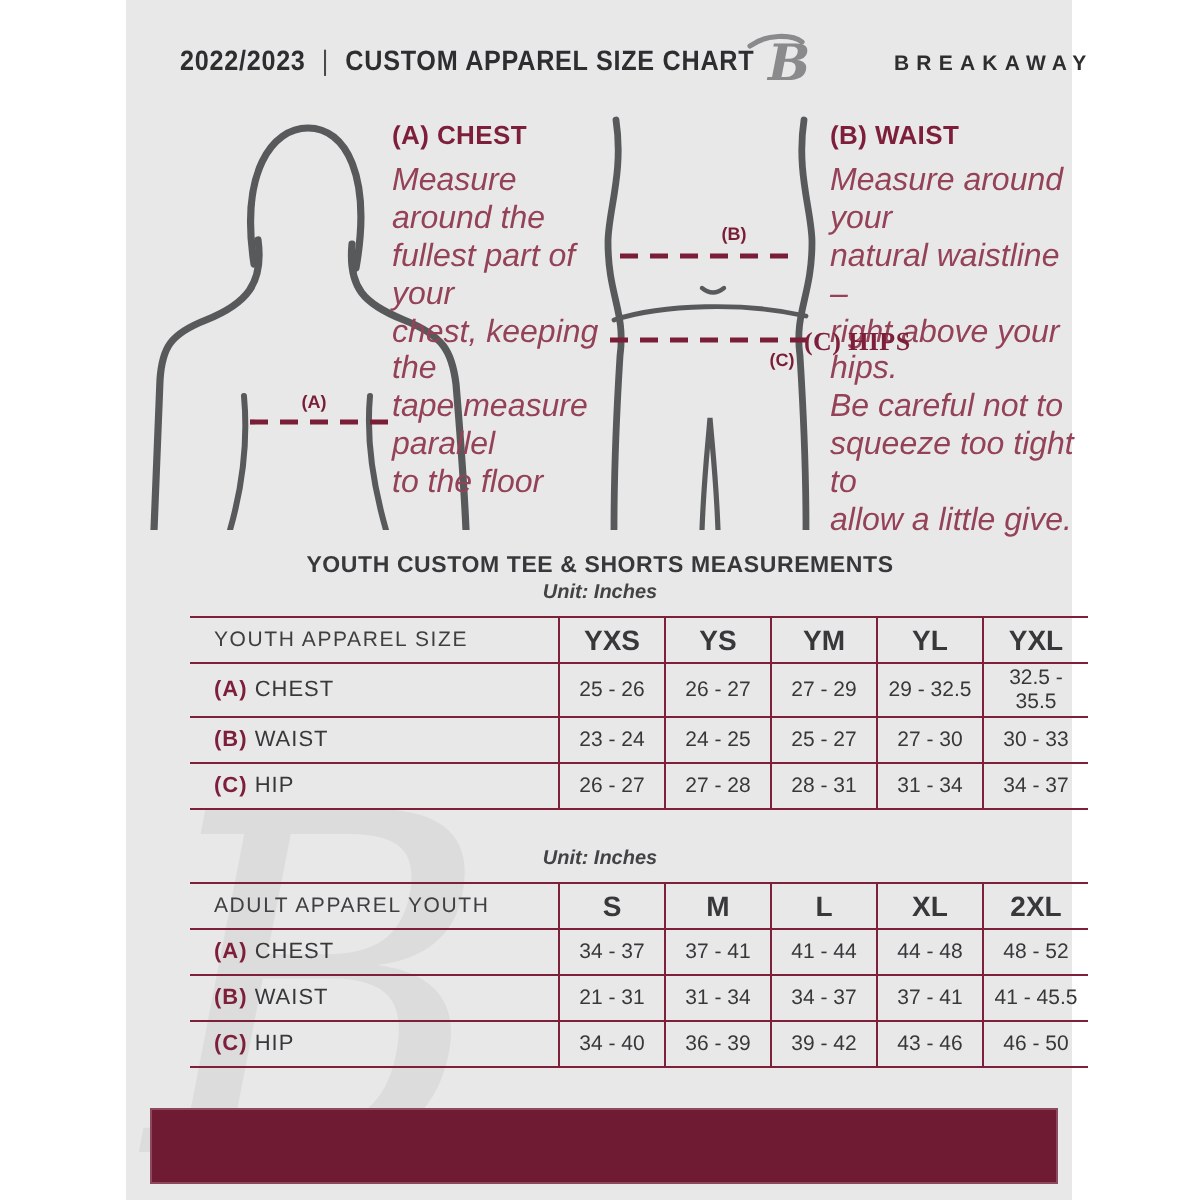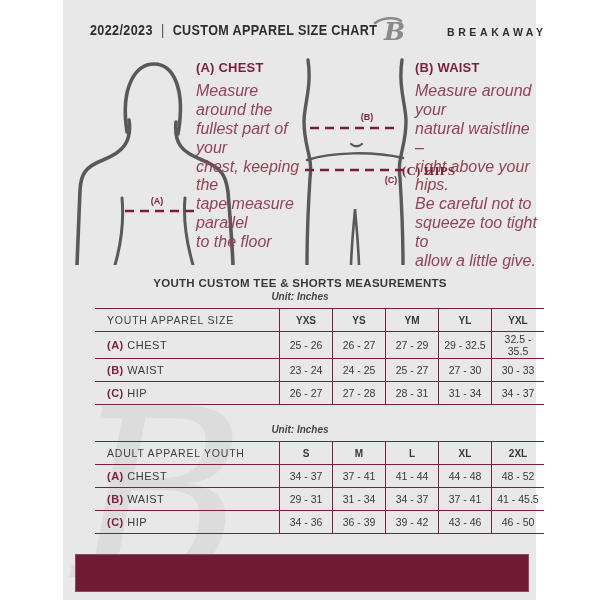--- a/index.html
+++ b/index.html
@@ -44,21 +44,21 @@
   .youth-unit{top:291px;}
   .adult-unit{top:424px;}
   table.size-table{position:absolute;z-index:1;left:32px;width:410px;border-collapse:collapse;table-layout:fixed;}
   .youth-table{top:308px;}
   .adult-table{top:441px;}
   .size-table th,.size-table td{border-top:1.5px solid #7d2039;border-bottom:1.5px solid #7d2039;
     height:20px;padding:1px 2px;color:#38383b;}
   .size-table th.label-col,.size-table td.label-col{width:170px;text-align:left;padding-left:12px;}
   .size-table th.size-col,.size-table td.size-col{width:48px;text-align:center;border-left:1.5px solid #7d2039;}
   .size-table th.label-col{font-weight:400;font-size:10.5px;letter-spacing:.8px;color:#3f3f42;}
-  .size-table th.size-col{font-weight:800;font-size:10px;}
+  .size-table th.size-col{font-weight:800;font-size:14px;}
   .size-table td.label-col{font-size:11px;letter-spacing:.5px;}
   .size-table td.size-col{font-size:10.5px;text-align:center;}
   .row-key{color:#7d1f3a;font-weight:800;}
 
   
   .footer-bar{left:12px;top:554px;width:454px;height:38px;background:#6f1b33;
     border:1px solid #8d4a5e;box-sizing:border-box;}
 </style>
 </head>
 <body>
@@ -186,29 +186,29 @@
           <tr>
             <td class="label-col"><span class="row-key">(A)</span> CHEST</td>
             <td class="size-col">34 - 37</td>
             <td class="size-col">37 - 41</td>
             <td class="size-col">41 - 44</td>
             <td class="size-col">44 - 48</td>
             <td class="size-col">48 - 52</td>
           </tr>
           <tr>
             <td class="label-col"><span class="row-key">(B)</span> WAIST</td>
-            <td class="size-col">29 - 31</td>
+            <td class="size-col">21 - 31</td>
             <td class="size-col">31 - 34</td>
             <td class="size-col">34 - 37</td>
             <td class="size-col">37 - 41</td>
             <td class="size-col">41 - 45.5</td>
           </tr>
           <tr>
             <td class="label-col"><span class="row-key">(C)</span> HIP</td>
-            <td class="size-col">34 - 36</td>
+            <td class="size-col">34 - 40</td>
             <td class="size-col">36 - 39</td>
             <td class="size-col">39 - 42</td>
             <td class="size-col">43 - 46</td>
             <td class="size-col">46 - 50</td>
           </tr>
         </tbody>
       </table>
 
     <div class="layer footer-bar"></div>
   </div>

